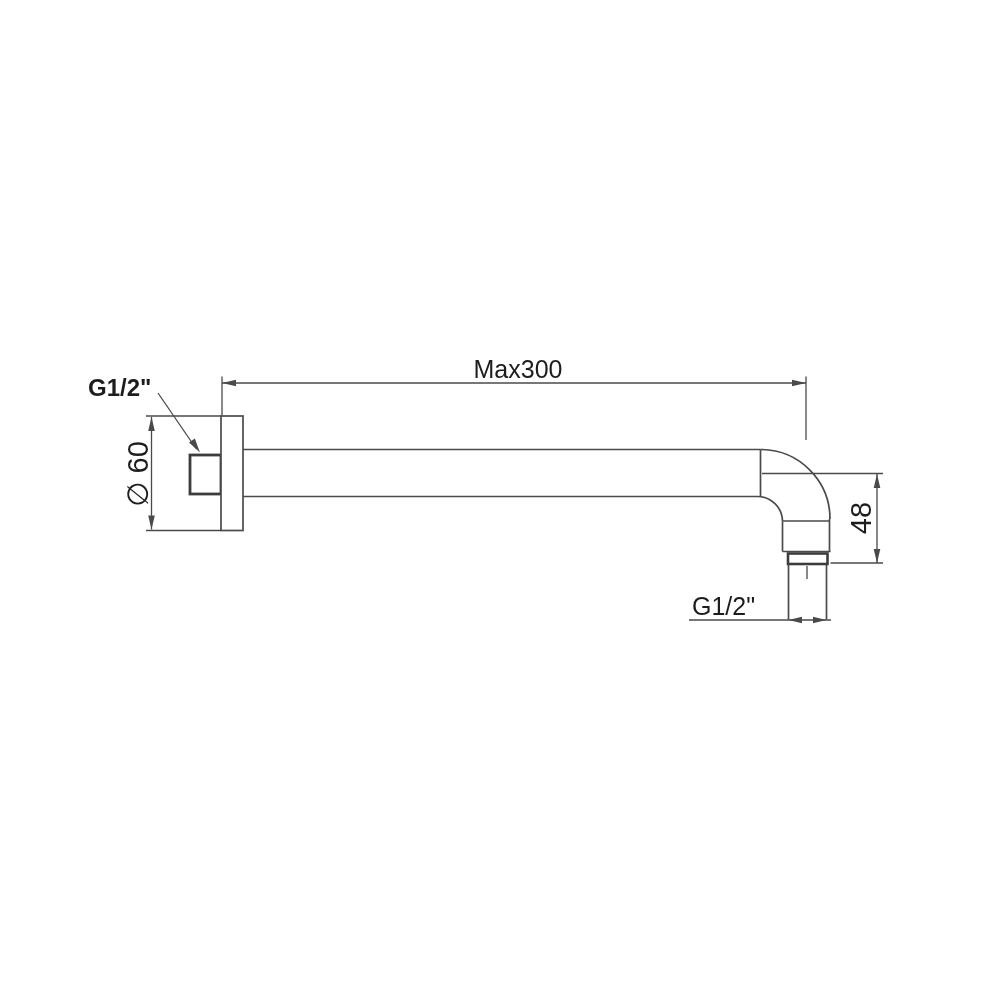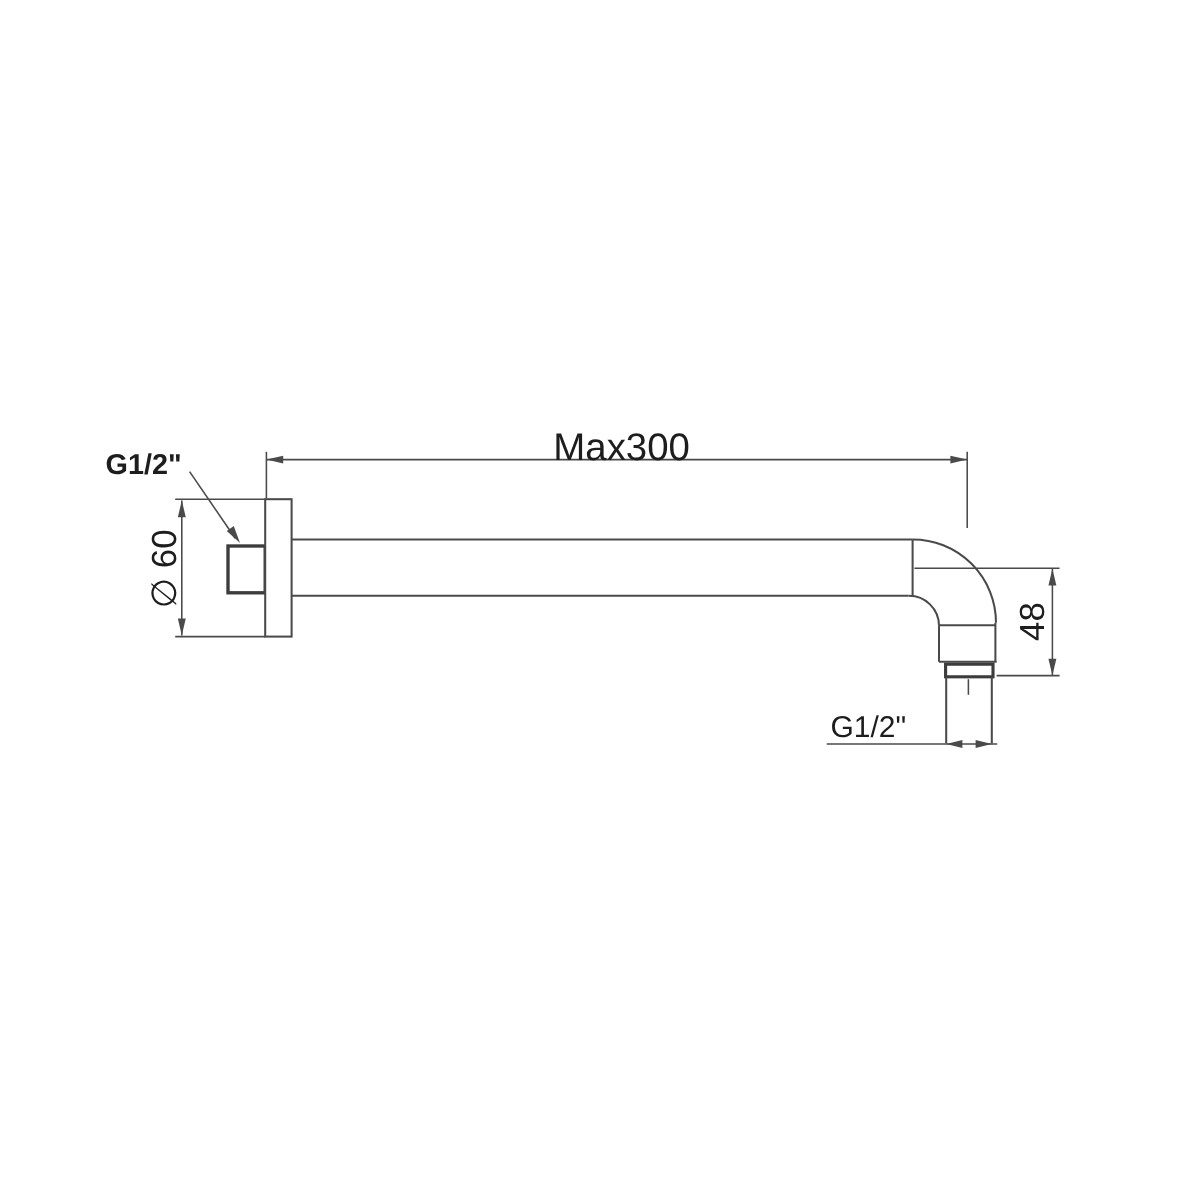--- a/index.html
+++ b/index.html
@@ -27,21 +27,21 @@
   .arrow{fill:var(--line);stroke:none;}
   .part-fill{fill:#ffffff;}
   
   .label{
     position:absolute;
     color:var(--text);
     white-space:nowrap;
     line-height:1.05;
     user-select:none;
   }
-  .label-max300{left:518px;top:356px;font-size:32px;transform:translateX(-50%);}
+  .label-max300{left:518px;top:356px;font-size:25px;transform:translateX(-50%);}
   .label-g12-top{left:88px;top:375px;font-size:24px;font-weight:bold;}
   .label-g12-bottom{left:692px;top:593px;font-size:25px;}
   .label-dia60{
     left:138px;top:474px;font-size:29px;
     transform:translate(-50%,-50%) rotate(-90deg);
   }
   .label-48{
     left:861px;top:518px;font-size:29px;
     transform:translate(-50%,-50%) rotate(-90deg);
   }

